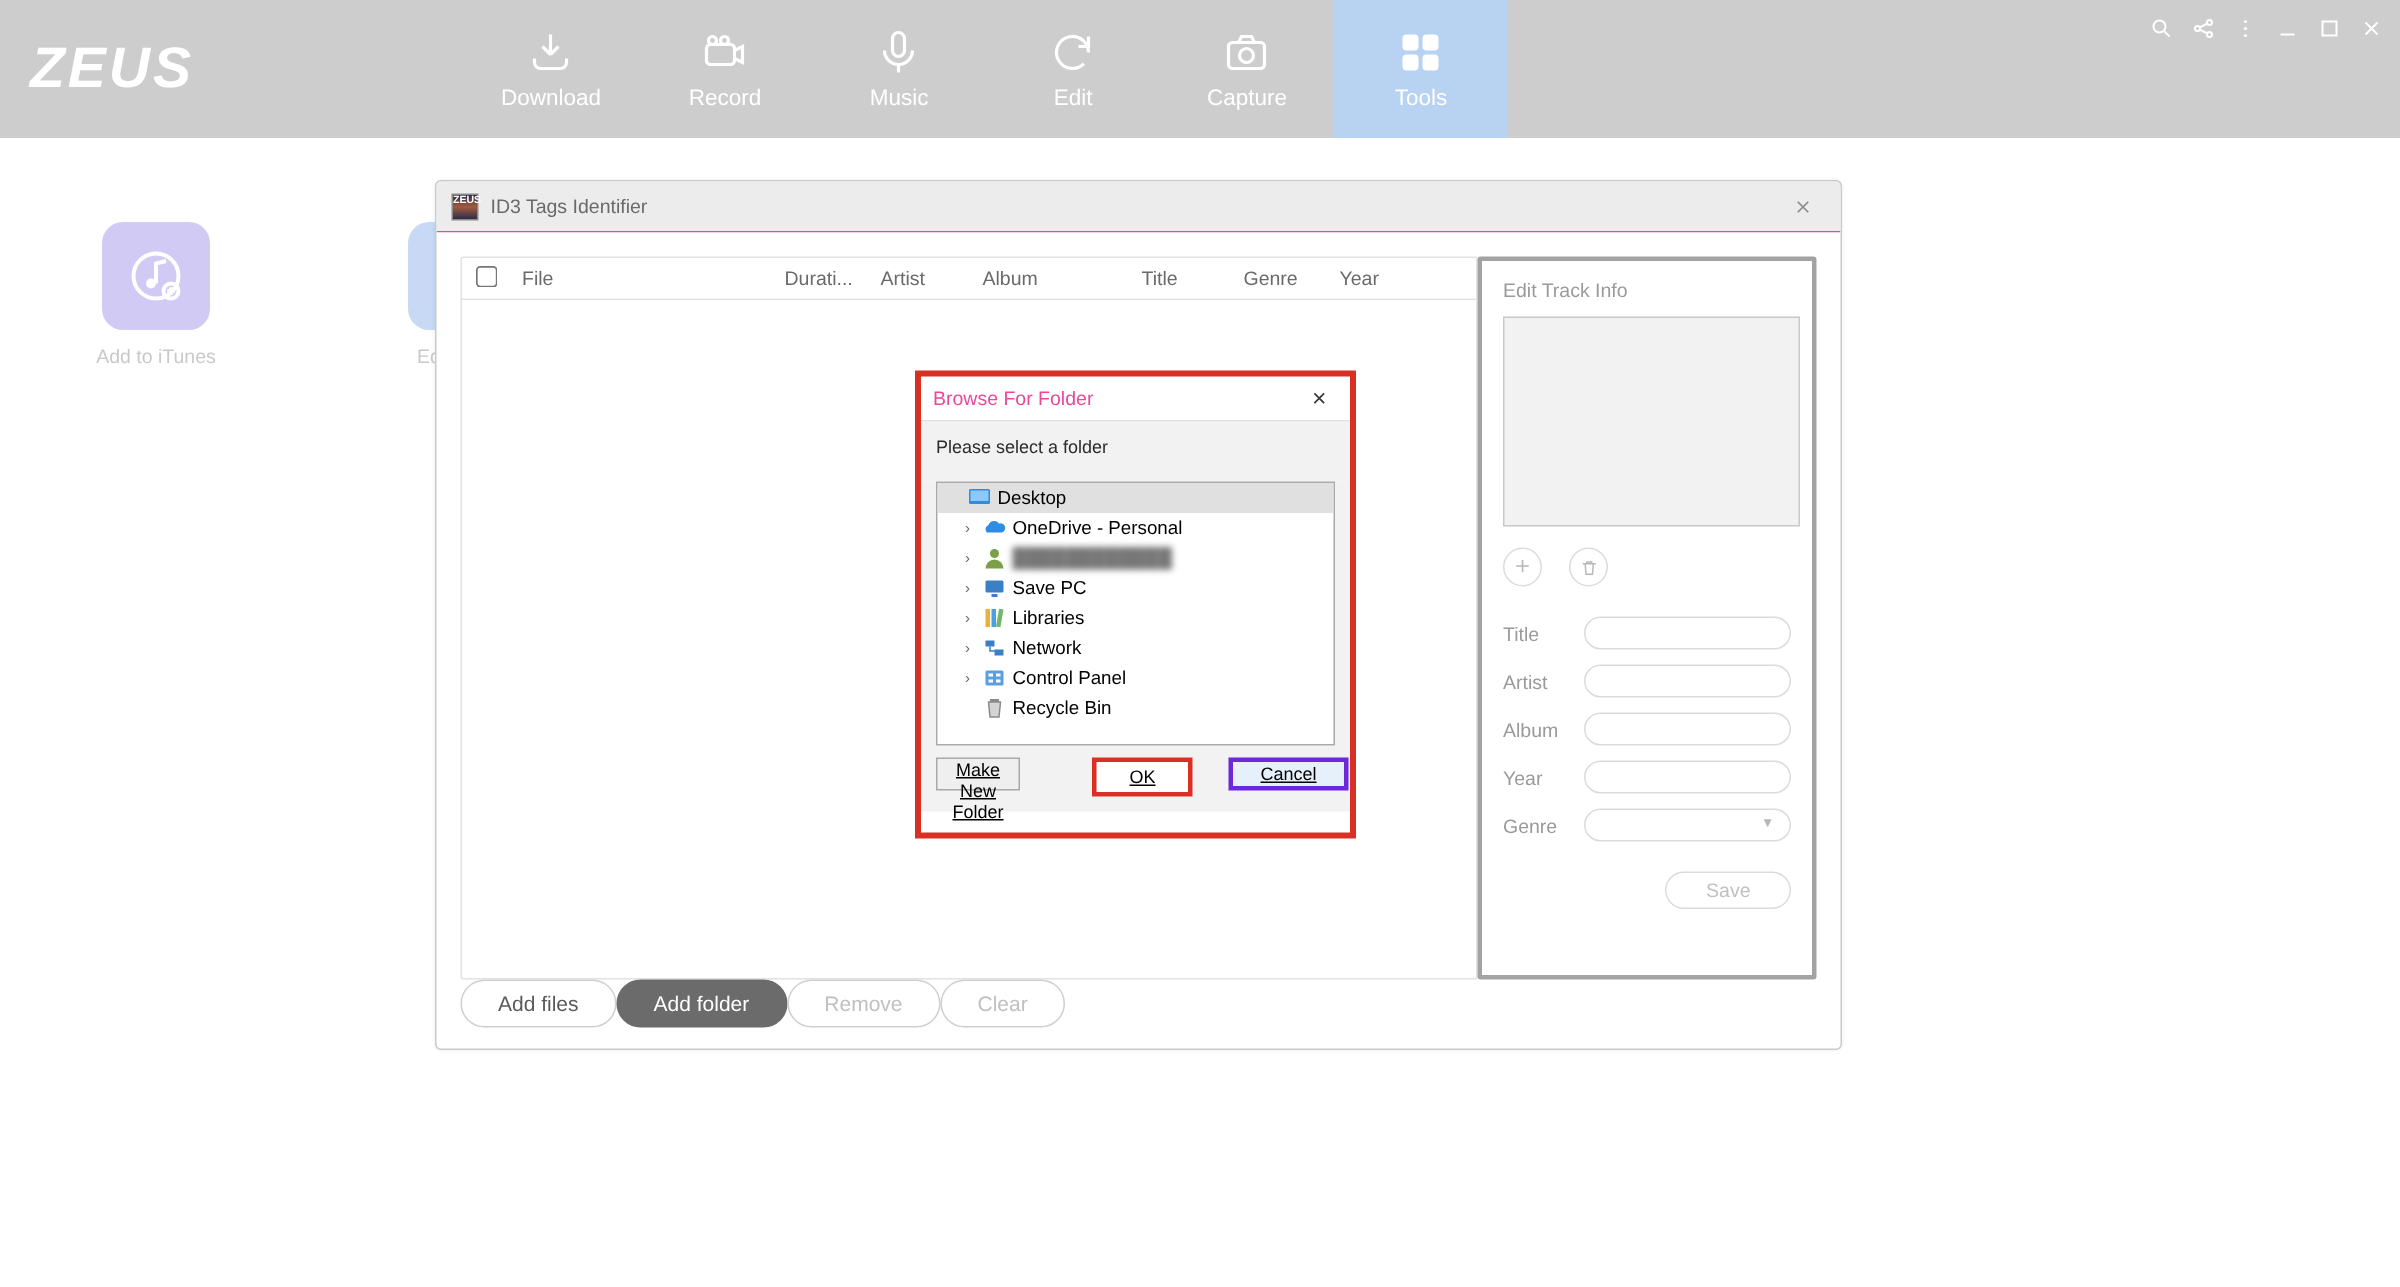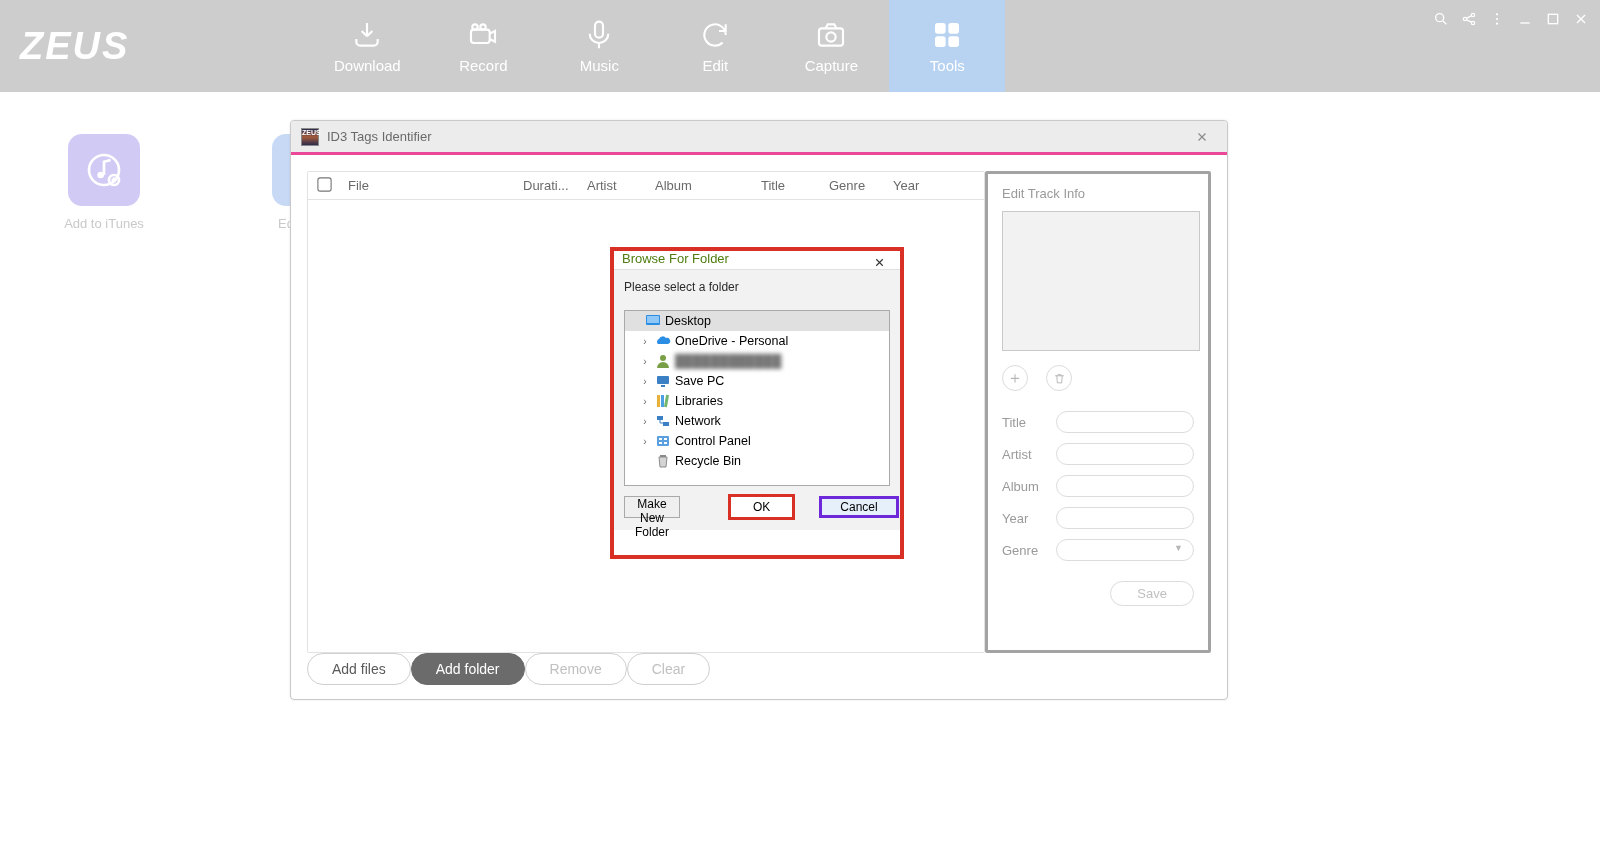--- a/index.html
+++ b/index.html
@@ -27,39 +27,39 @@
   .nav-item .nav-label { font-size: 15px; }
 
   .window-ctrls {
     position: absolute; right: 10px; top: 10px; display: flex; gap: 10px;
     color: #fff; align-items: center;
   }
   .window-ctrls .wc-glyph { width: 18px; height: 18px; display: flex; align-items: center; justify-content: center; cursor: pointer; }
 
   
   .side-tiles {
-    position: absolute; top: 134px; left: 48px; display: flex; gap: 92px;
+    position: absolute; top: 148px; left: 48px; display: flex; gap: 92px;
   }
   .tile { display: flex; flex-direction: column; align-items: center; width: 112px; }
   .tile-box {
     width: 72px; height: 72px; border-radius: 14px; display: flex; align-items: center; justify-content: center;
     margin-bottom: 10px;
   }
   .tile-itunes { background: #d1caf4; }
   .tile-edit   { background: #c7d9f5; }
   .tile-label { color: #c9c9c9; font-size: 13px; }
 
   
   .id3-window {
     position: absolute; left: 290px; top: 120px; width: 938px; height: 580px;
     background: #fff; border: 1px solid #c9c9c9; border-radius: 4px;
     box-shadow: 0 0 3px rgba(0,0,0,.08);
   }
   .id3-titlebar {
-    height: 34px; background: #ececec; border-bottom: 3px solid #ec4899;
+    height: 34px; background: #ececec; border-bottom: 1px solid #ec4899;
     display: flex; align-items: center; padding: 0 10px; color: #6a6a6a; font-size: 13px;
     border-radius: 4px 4px 0 0;
   }
   .id3-titlebar .id3-logo {
     width: 18px; height: 18px; margin-right: 8px; background: linear-gradient(#2c2c4c,#a35b3c,#2c2c4c);
     border: 1px solid #8a8a8a; position: relative; font-size: 7px; color:#fff; line-height: 6px; font-weight:700;
     text-align:center; padding-top:1px;
   }
   .id3-close {
     margin-left: auto; width: 30px; height: 22px; display: flex; align-items: center;
@@ -133,40 +133,40 @@
   .pill-btn.identify{ color: #8bb7f0; border-color: #c9dcf4; }
   .spacer { flex: 1; }
   .right-btns { display: flex; gap: 30px; }
 
   
   .folder-dialog {
     position: absolute; left: 610px; top: 247px; width: 294px; height: 312px;
     background: #fff; border: 4px solid #d93025;
   }
   .fd-titlebar {
-    height: 19px; border-bottom: 1px solid #e0e0e0; display: flex; 
-    padding: 0 8px; font-size: 13px; color: #4d7c0f;
+    height: 30px; border-bottom: 1px solid #e0e0e0; display: flex; align-items: center;
+    padding: 0 8px; font-size: 13px; color: #ec4899;
   }
   .fd-close { margin-left: auto; width: 26px; height: 22px; display:flex; align-items:center; justify-content:center; cursor:pointer; font-size:15px; color:#4a4a4a; }
   .fd-prompt { padding: 10px 10px 16px; font-size: 12px; color: #2b2b2b; background:#f2f2f2; border-bottom:0; }
   .fd-body-bg { background:#f2f2f2; padding: 0 10px 10px; }
   .fd-tree {
     margin: 0 0 8px; border: 1px solid #a9a9a9; background: #fff; height: 176px;
     overflow: auto; font-size: 12.5px;
   }
   .tree-row {
     display: flex; align-items: center; height: 20px; padding-left: 4px; gap: 4px;
     cursor: pointer; white-space: nowrap;
   }
   .tree-row.selected { background: #e0e0e0; }
   .tree-arrow { width: 12px; color: #6b6b6b; font-size: 10px; display:inline-flex; justify-content:center; }
   .tree-row.indent { padding-left: 14px; }
   .tree-icon { width: 16px; height: 16px; display:inline-flex; align-items:center; justify-content:center; }
   .blurred { filter: blur(2px); color:#777; }
-  .fd-buttons { display: flex; align-items: center; gap: 24px; padding: 0 0 0 0; }
+  .fd-buttons { display: flex; gap: 24px; padding: 0 0 0 0; text-decoration: underline; }
   .fd-btn {
     height: 22px; font-size: 12px; border: 1px solid #a9a9a9; background: #efefef; cursor: pointer;
     padding: 0 10px;
   }
   .fd-btn.ok {
     border: 3px solid #d93025; background: #fff; padding: 0 22px; height: 26px; font-weight: 400;
   }
   .fd-btn.cancel { background: #e6f0fb; border: 3px solid #6d28d9; padding: 0 18px; }
   .fd-buttons .fd-spacer { flex: 1; }
 

